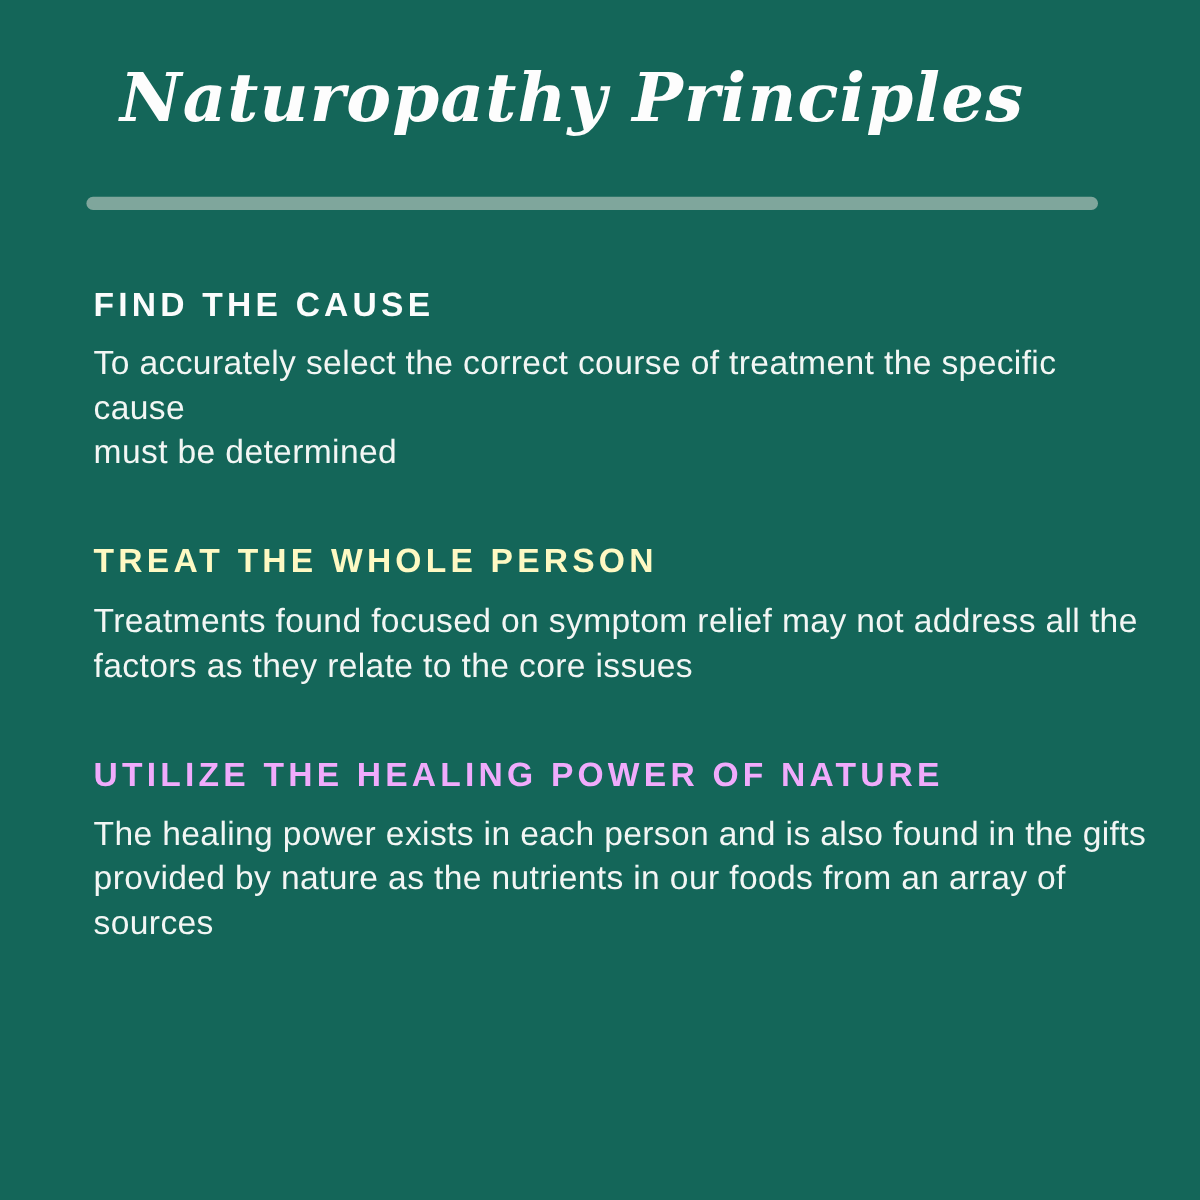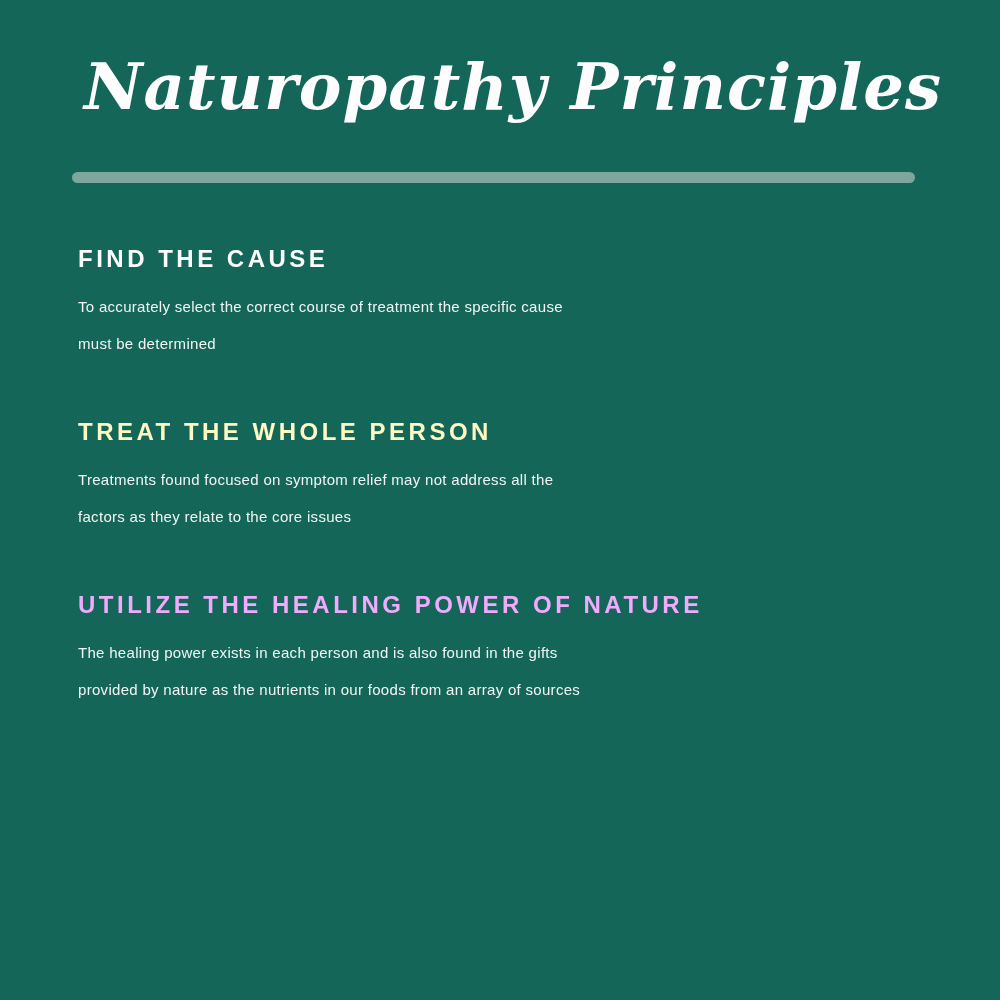--- a/index.html
+++ b/index.html
@@ -18,25 +18,25 @@
   .page {
     width: 1000px;
     height: 1000px;
     padding: 52px 30px 0 78px;
   }
 
   .page-title {
     font-family: "DejaVu Serif", "Liberation Serif", serif;
     font-style: italic;
     font-weight: bold;
-    font-size: 64px;
+    font-size: 56px;
     line-height: 1.1;
     color: #fdfdfd;
     letter-spacing: 1px;
-    margin-left: 6px;
+    margin-left: 22px;
   }
 
   .divider {
     width: 843px;
     height: 11px;
     border-radius: 6px;
     background-color: #7fa69c;
     margin-top: 50px;
     margin-left: -6px;
   }
@@ -45,32 +45,32 @@
     margin-top: 62px;
   }
 
   .section {
     margin-bottom: 56px;
   }
 
   .section-heading {
     font-family: "Liberation Sans", sans-serif;
     font-weight: bold;
-    font-size: 24px;
+    font-size: 28px;
     letter-spacing: 3.5px;
     line-height: 1.2;
     color: #fbfcfc;
     text-transform: uppercase;
     margin-bottom: 14px;
   }
 
   .section-body {
     font-family: "Liberation Sans", sans-serif;
     font-weight: normal;
-    font-size: 15px;
+    font-size: 28px;
     letter-spacing: 0.3px;
     line-height: 37px;
     color: #f2f6f4;
     white-space: pre-line;
     max-width: 885px;
   }
 </style>
 </head>
 <body style="background-color: rgb(20, 102, 89);">
 

